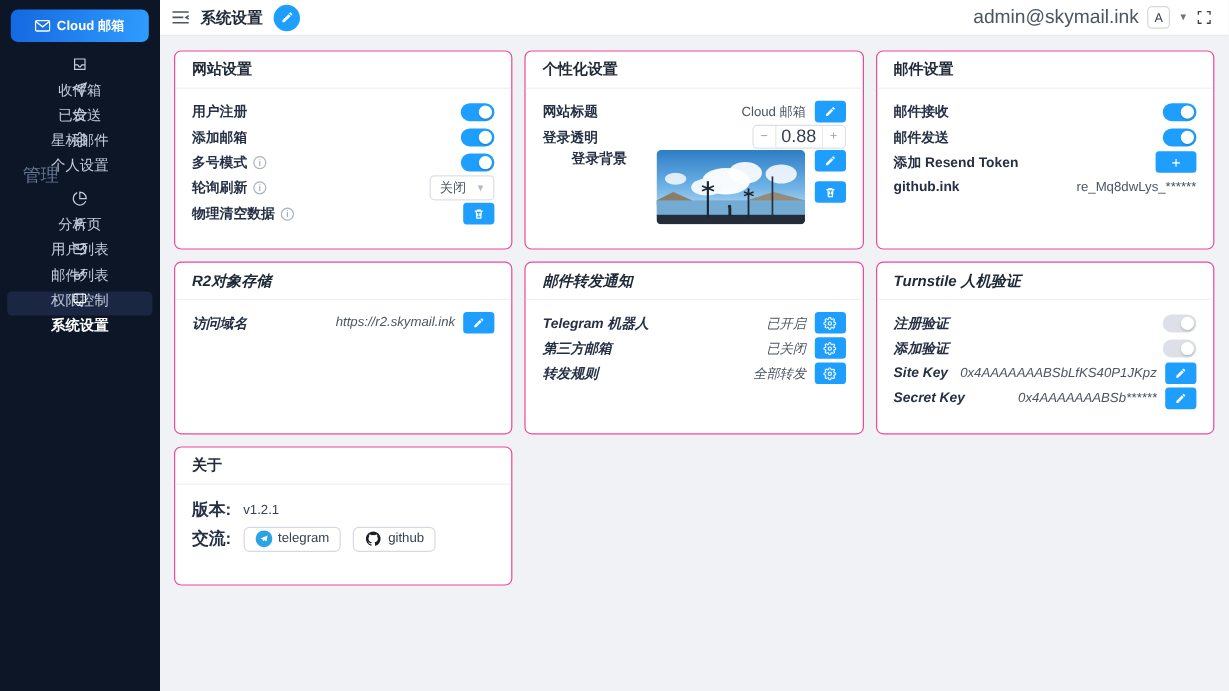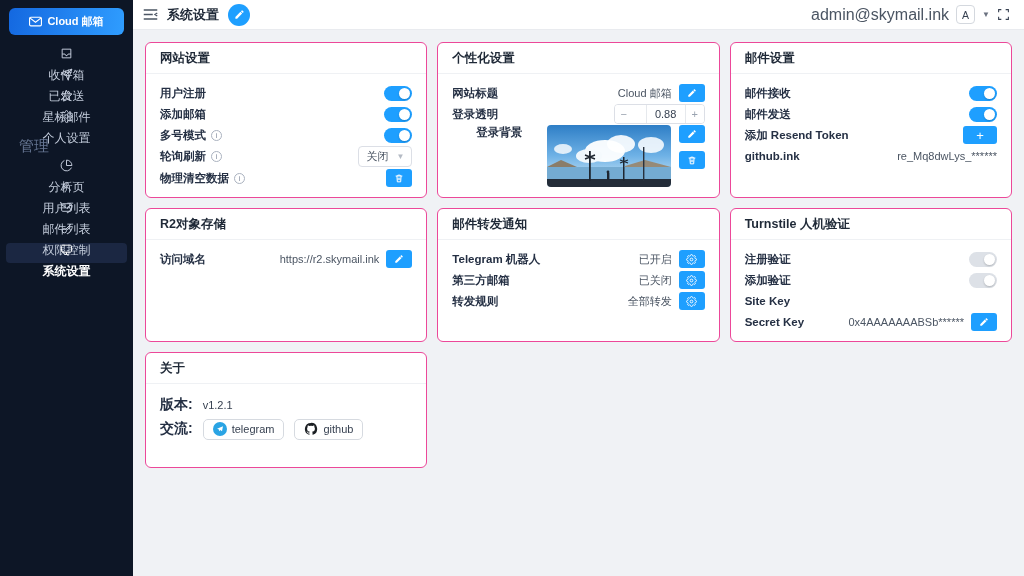--- a/index.html
+++ b/index.html
@@ -29,23 +29,23 @@
   .account { font-size:16px; color:#4b5563; }
   .lang-box { width:19px; height:19px; border:1px solid #d4d8de; border-radius:4px; background:#fff;
     font-size:10.5px; color:#374151; display:flex; align-items:center; justify-content:center; cursor:pointer; }
   .caret { font-size:8px; color:#6b7280; cursor:pointer; }
   .fs-icon { cursor:pointer; display:flex; }
 
   
   .main { margin-left:133px; padding:12px 12px; display:grid; grid-template-columns:repeat(3,1fr);
     gap:10px; align-items:stretch; }
   .card { background:#fff; border:1px solid #ec4899; border-radius:6px; overflow:hidden; }
-  .r1 { min-height:148px; } .r2 { min-height:121px; } .r3 { min-height:116px; }
+  .r1 { min-height:148px; } .r2 { min-height:121px;font-style:italic; } .r3 { min-height:116px; }
   .card-h { padding:7px 14px 6px; font-size:12.5px; font-weight:bold; color:#1f2937; border-bottom:1px solid #eff1f4; }
-  .card-b { padding:9px 14px 8px; }
+  .card-b { padding:9px 14px 18px; }
   .row { display:flex; align-items:center; justify-content:space-between; min-height:20px; margin-bottom:1px; }
   .lbl { font-size:11.5px; font-weight:bold; color:#253044; display:flex; align-items:center; gap:5px; }
   .val { font-size:11px; color:#4b5563; }
   .rgt { display:flex; align-items:center; gap:7px; }
   .info { width:11px; height:11px; border:1px solid #aab2bf; border-radius:50%; font-size:8px; color:#8a93a3;
     display:inline-flex; align-items:center; justify-content:center; font-weight:normal; }
 
   
   .toggle { width:28px; height:15px; border-radius:8px; position:relative; cursor:pointer; }
   .toggle.on { background:#1e9fff; } .toggle.off { background:#dde1e7; }
@@ -53,22 +53,22 @@
     box-shadow:0 1px 2px rgba(0,0,0,.2); }
   .btn-sm { min-width:26px; height:18px; border:none; border-radius:3px; background:#1e9fff; color:#fff;
     display:inline-flex; align-items:center; justify-content:center; cursor:pointer; font-size:12px; padding:0 6px; }
   .btn-plus { min-width:34px; font-size:13px; line-height:1; }
   .select { display:flex; align-items:center; gap:8px; border:1px solid #dcdfe6; border-radius:4px;
     background:#fff; height:21px; padding:0 7px; font-size:11px; color:#4b5563; cursor:pointer; }
   .select .chev { font-size:8px; color:#b4bac4; }
   .stepper { display:flex; align-items:center; border:1px solid #dcdfe6; border-radius:4px; height:20px; overflow:hidden; background:#fff; }
   .step-btn { width:18px; height:100%; display:flex; align-items:center; justify-content:center;
     color:#9aa3b0; font-size:11px; background:#fff; border:none; cursor:pointer; }
-  .step-val { width:40px; text-align:center; font-size:11px; color:#374151;
-    border-left:1px solid #e6e9ed; border-right:1px solid #e6e9ed; height:100%; line-height:18px;margin-left:13px; }
+  .step-val { width:40px; text-align:center; font-size:15px; color:#374151;
+    border-left:1px solid #e6e9ed; border-right:1px solid #e6e9ed; height:100%; line-height:18px; }
   .bg-row { align-items:flex-start;margin-left:24px; }
   .bg-group { display:flex; align-items:flex-start; gap:8px; }
   .bg-img { width:124px; height:62px; border-radius:4px; overflow:hidden; display:block; }
   .btn-col { display:flex; flex-direction:column; gap:8px; }
   .link-btn { display:inline-flex; align-items:center; gap:5px; border:1px solid #d6dae0; border-radius:5px;
     background:#fff; height:21px; padding:0 9px; font-size:11px; color:#374151; cursor:pointer; }
   .about-row { display:flex; align-items:center; gap:10px; min-height:24px; }
   .about-lbl { font-size:14px; font-weight:bold; color:#253044; }
   .about-val { font-size:11px; color:#374151; }
   .tg-badge { width:14px; height:14px; border-radius:50%; background:#2aa4e4; display:inline-flex;
@@ -416,20 +416,28 @@
           </span>
       </div>
       <div class="row">
         <span class="lbl">添加验证</span>
         <span class="toggle off">
             <span class="knob"></span>
           </span>
       </div>
       <div class="row">
         <span class="lbl">Site Key</span>
+        <span class="rgt">
+          <span class="val">0x4AAAAAAABSbLfKS40P1JKpz</span>
+          <button class="btn-sm">
+            <svg width="10" height="10" viewBox="0 0 24 24">
+                <path d="M3 17.25V21h3.75L17.8 9.94l-3.75-3.75L3 17.25zM20.7 7.04a1 1 0 0 0 0-1.41l-2.34-2.34a1 1 0 0 0-1.41 0l-1.83 1.83 3.75 3.75 1.83-1.83z" fill="#fff"></path>
+              </svg>
+          </button>
+        </span>
       </div>
       <div class="row">
         <span class="lbl">Secret Key</span>
         <span class="rgt">
           <span class="val">0x4AAAAAAABSb******</span>
           <button class="btn-sm">
             <svg width="10" height="10" viewBox="0 0 24 24">
                 <path d="M3 17.25V21h3.75L17.8 9.94l-3.75-3.75L3 17.25zM20.7 7.04a1 1 0 0 0 0-1.41l-2.34-2.34a1 1 0 0 0-1.41 0l-1.83 1.83 3.75 3.75 1.83-1.83z" fill="#fff"></path>
               </svg>
           </button>

